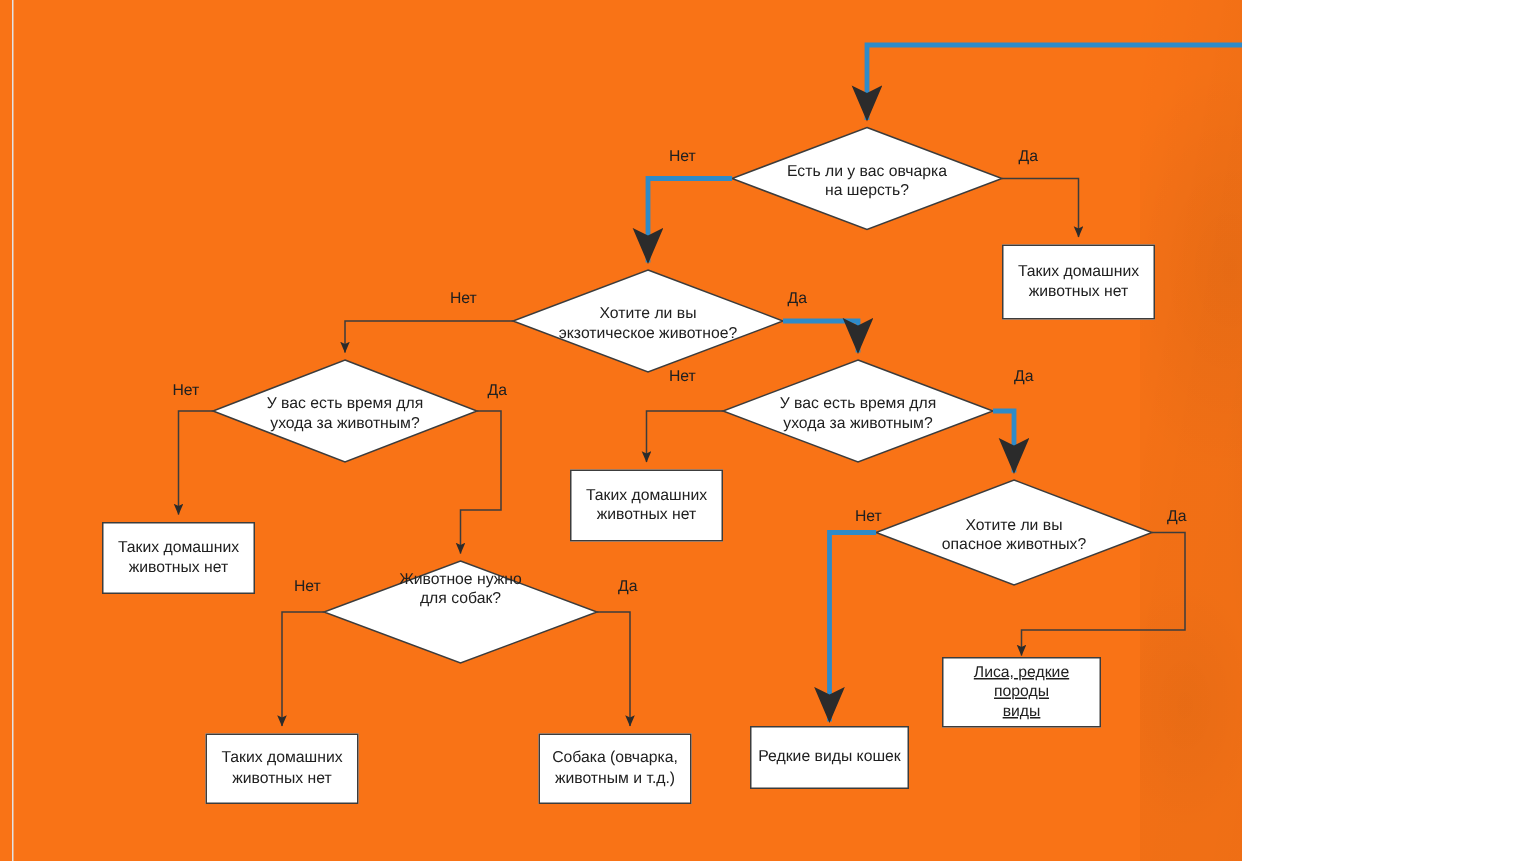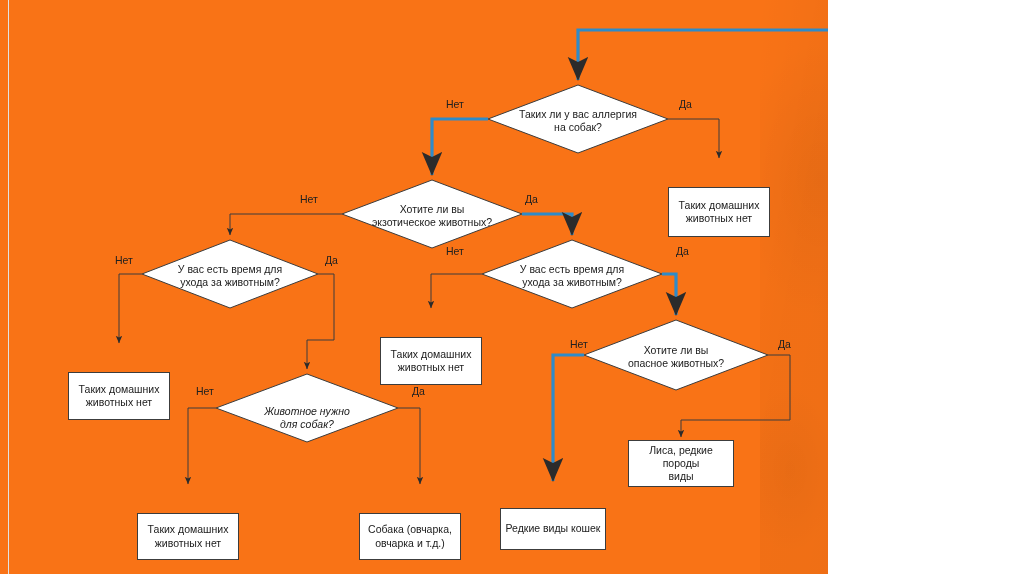--- a/index.html
+++ b/index.html
@@ -48,21 +48,20 @@
     border: 1px solid #3c3c3c;
     background: #ffffff;
     display: flex;
     align-items: center;
     justify-content: center;
     text-align: center;
     font-size: 10.5px;
     color: #202020;
     line-height: 1.25;
     padding: 2px 3px;
-    margin-top: 24px;
   }
   .node-diamond-label {
     position: absolute;
     text-align: center;
     font-size: 10.5px;
     color: #202020;
     line-height: 1.25;
     pointer-events: none;
   }
   .edge-label {
@@ -136,40 +135,40 @@
     <path d="M216,408 L188,408 L188,484" fill="none" stroke="#3c3c3c" stroke-width="1" marker-end="url(#arrow-dark)"></path>
 
     <path d="M398,408 L420,408 L420,484" fill="none" stroke="#3c3c3c" stroke-width="1" marker-end="url(#arrow-dark)"></path>
 
     <path d="M768,355 L790,355 L790,420 L681,420 L681,437" fill="none" stroke="#3c3c3c" stroke-width="1" marker-end="url(#arrow-dark)"></path>
   </svg>
 
   <div class="edge-label" style="left:910px; top:8px;">Большой</div>
 
   <div class="node-diamond-label" style="left:498px; top:108px; width:160px;">
-    <div>Таких ли у вас аллергия</div>
-    <div>на собак?</div>
+    <div>Есть ли у вас овчарка</div>
+    <div>на шерсть?</div>
   </div>
 
   <div class="node-diamond-label" style="left:352px; top:203px; width:160px;">
     <div>Хотите ли вы</div>
-    <div>экзотическое животных?</div>
+    <div>экзотическое животное?</div>
   </div>
 
   <div class="node-diamond-label" style="left:152px; top:263px; width:156px;">
     <div>У вас есть время для</div>
     <div>ухода за животным?</div>
   </div>
 
   <div class="node-diamond-label" style="left:494px; top:263px; width:156px;">
     <div>У вас есть время для</div>
     <div>ухода за животным?</div>
   </div>
 
-  <div class="node-diamond-label" style="left:229px; top:405px; width:156px;font-style:italic;">
+  <div class="node-diamond-label" style="left:229px; top:380px; width:156px;">
     <div>Животное нужно</div>
     <div>для собак?</div>
   </div>
 
   <div class="node-diamond-label" style="left:598px; top:344px; width:156px;">
     <div>Хотите ли вы</div>
     <div>опасное животных?</div>
   </div>
 
   <div class="edge-label" style="left:446px; top:98px;">Нет</div>
@@ -214,31 +213,31 @@
   <div class="node-box" style="left:137px; top:489px; width:102px; height:47px;">
     <div>
       <div>Таких домашних</div>
       <div>животных нет</div>
     </div>
   </div>
 
   <div class="node-box" style="left:359px; top:489px; width:102px; height:47px;">
     <div>
       <div>Собака (овчарка,</div>
-      <div>овчарка и т.д.)</div>
+      <div>животным и т.д.)</div>
     </div>
   </div>
 
   <div class="node-box" style="left:500px; top:484px; width:106px; height:42px;text-align:center;">
     <div>
       <div>Редкие виды кошек</div>
     </div>
   </div>
 
-  <div class="node-box" style="left:628px; top:416px; width:106px; height:47px;">
+  <div class="node-box" style="left:628px; top:438px; width:106px; height:47px;text-decoration:underline;">
     <div>
       <div>Лиса, редкие породы</div>
       <div>виды</div>
     </div>
   </div>
 
   <div id="logo-dot"></div>
 
 </div>
 

